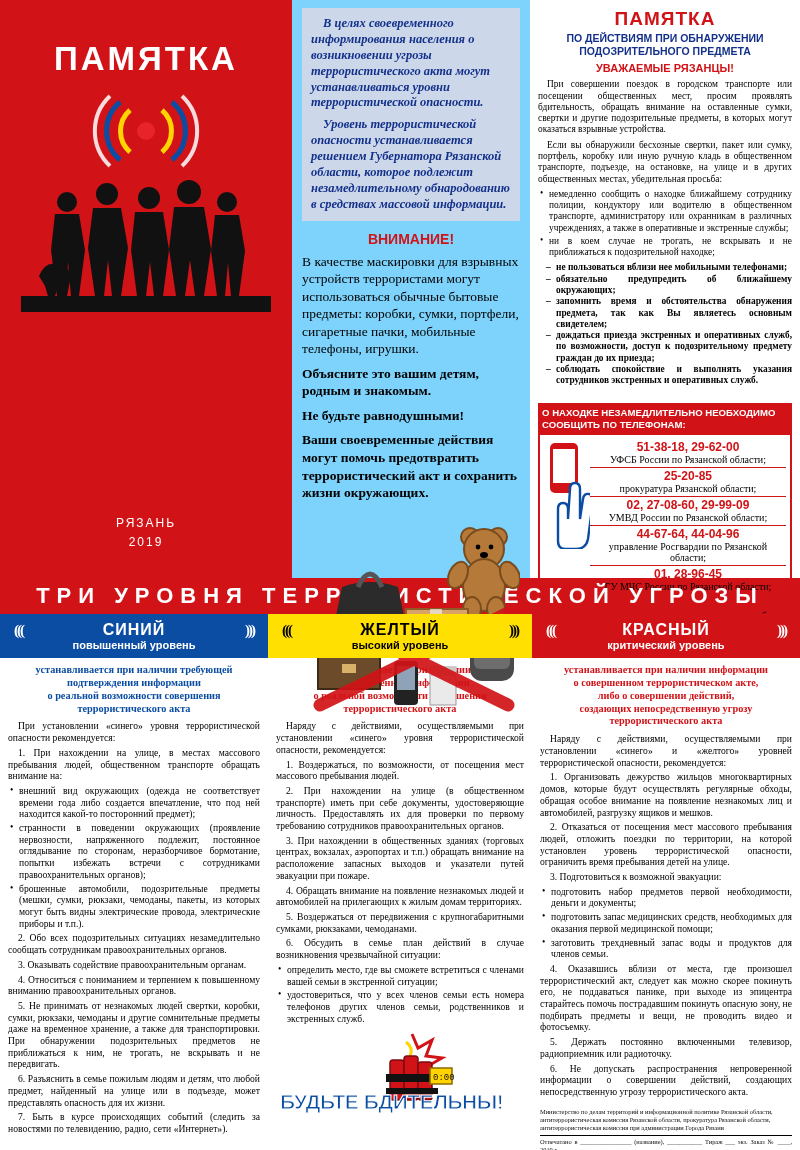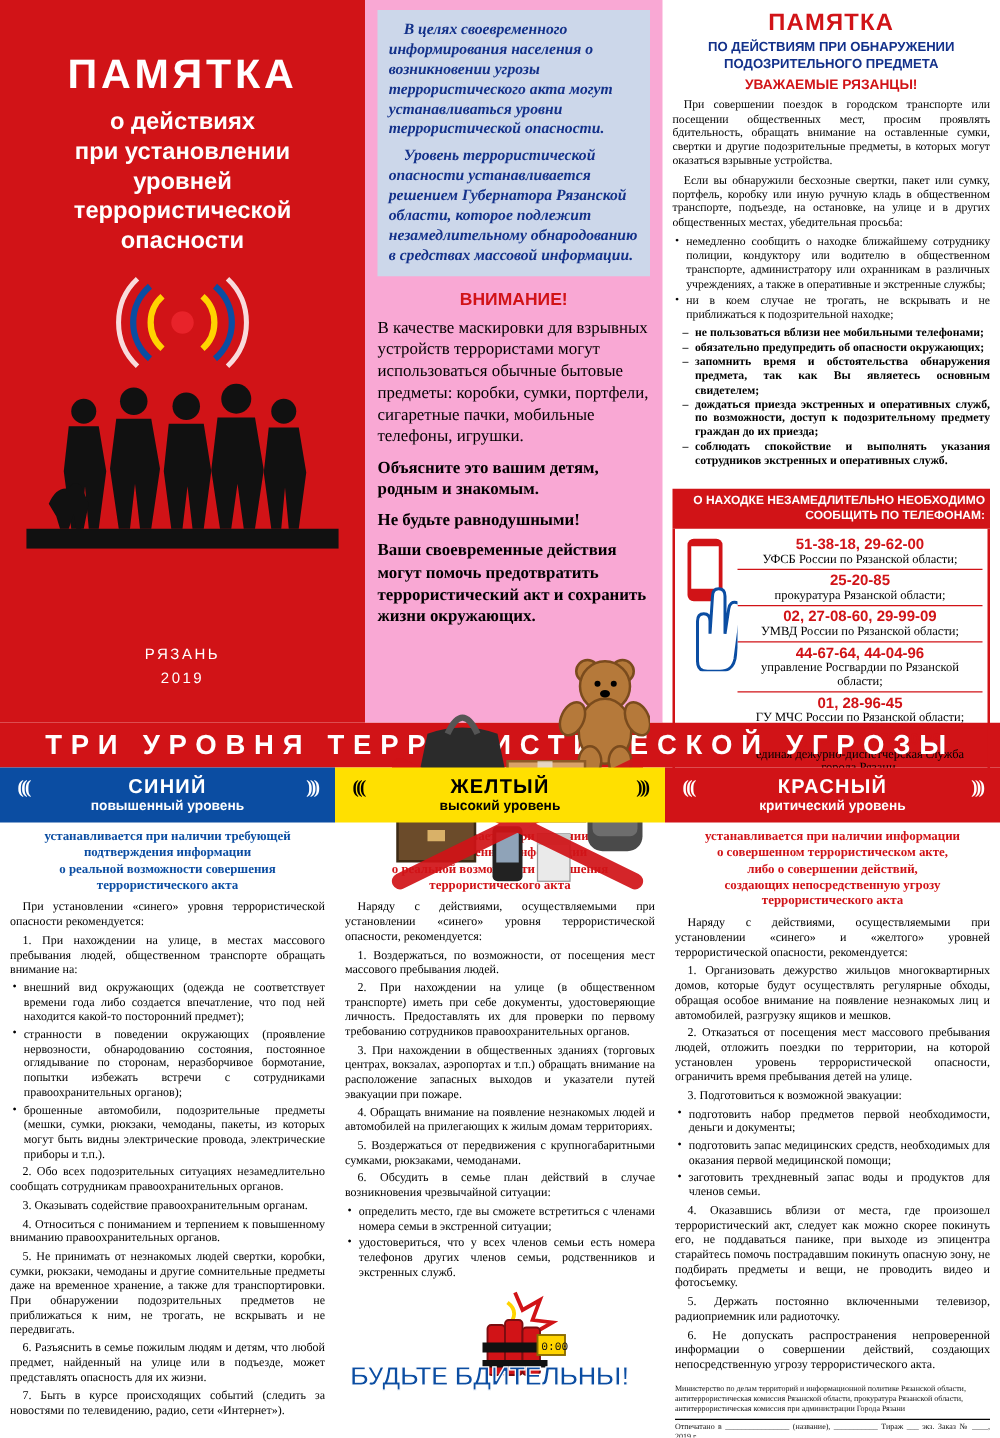--- a/index.html
+++ b/index.html
@@ -34,21 +34,21 @@
   .emblem { margin: 16px auto 0; width:120px; height:74px; position:relative; }
   .people { margin: 4px auto 0; width: 250px; height: 140px; position:relative; }
   .foot-left {
     position:absolute; bottom:26px; left:0; width:100%;
     text-align:center; font-family:"Liberation Sans", sans-serif;
     font-size:12px; letter-spacing:2px; line-height:1.6;
   }
 
   
   .col-mid {
-    width: 238px; background:#f9a8d4; padding: 8px 10px 0 10px;
+    width: 238px; background:#7dd3fc; padding: 8px 10px 0 10px;
     position: relative;
   }
   .mid-box {
     background:#ccd7ea; color:#13318a; padding:8px 9px;
     font-size:12.5px; line-height:1.27; font-style:italic; font-weight:bold;
   }
   .mid-box p { margin:0 0 6px 0; text-indent:12px; }
   .mid-box p:last-child { margin-bottom:0; }
   .attention {
     color:#d11317; font-family:Liberation Sans, sans-serif; font-weight:bold;
@@ -69,21 +69,21 @@
   .r-body p { margin:0 0 4px; text-indent:9px; }
   .r-list { list-style:none; margin:0 0 4px; padding:0; }
   .r-list li { position:relative; padding-left:11px; margin-bottom:2px; font-size:9.4px; line-height:1.2; text-align:justify;}
   .r-list li:before { content:"•"; position:absolute; left:2px; top:-1px; color:#000; }
   .r-sub { list-style:none; margin:1px 0 16px 8px; padding:0;font-weight:bold; }
   .r-sub li { position:relative; padding-left:10px; font-size:9.4px; line-height:1.2; }
   .r-sub li:before { content:"–"; position:absolute; left:0; top:0; }
 
   .phones-head {
     background:#d11317; color:#fff; font-family:"Liberation Sans", sans-serif;
-    font-weight:bold; font-size:9.6px; text-align:right; padding:4px 4px;
+    font-weight:bold; font-size:9.6px; text-align:left; padding:4px 4px;
     line-height:1.25; margin-top:5px;
   }
   .phones-wrap { border:2px solid #d11317; border-top:0; padding:4px 4px 2px 4px; display:flex; }
   .phone-icon { width:46px; flex:0 0 46px; position:relative; }
   .phones { flex:1; }
   .phone-row { text-align:center; padding:1px 0 2px; border-bottom:1px solid #d11317; }
   .phone-row:last-child { border-bottom:0; }
   .phone-num { color:#d11317; font-family:"Liberation Sans", sans-serif; font-weight:bold; font-size:12px; }
   .phone-org { font-size:10px; }
   .be-vigilant-r {
@@ -134,25 +134,20 @@
 </style>
 </head>
 <body>
 
 <div class="page">
 
   <div class="top">
 
     <div class="col-left">
       <div class="title-main">ПАМЯТКА</div>
-      <div class="title-sub" style="white-space:pre-line">о действиях
-при установлении
-уровней
-террористической
-опасности</div>
 
       <div class="emblem">
         <svg width="120" height="74" viewBox="0 0 120 74">
           <circle cx="60" cy="37" r="9" fill="#d11317" stroke="#fff" stroke-width="0"></circle>
           <circle cx="60" cy="37" r="9" fill="#e8232a"></circle>
           <path d="M44 16 A28 28 0 0 0 44 58" stroke="#ffd400" stroke-width="5" fill="none"></path>
           <path d="M76 16 A28 28 0 0 1 76 58" stroke="#ffd400" stroke-width="5" fill="none"></path>
           <path d="M34 8 A38 38 0 0 0 34 66" stroke="#0b4da2" stroke-width="5" fill="none"></path>
           <path d="M86 8 A38 38 0 0 1 86 66" stroke="#0b4da2" stroke-width="5" fill="none"></path>
           <path d="M24 2 A48 48 0 0 0 24 72" stroke="#ffffff" stroke-width="4" fill="none" opacity="0.85"></path>
@@ -265,21 +260,21 @@
       </div>
       <div class="r-body">
         <p>При совершении поездок в городском транспорте или посещении общественных мест, просим проявлять бдительность, обращать внимание на оставленные сумки, свертки и другие подозрительные предметы, в которых могут оказаться взрывные устройства.</p>
         <p>Если вы обнаружили бесхозные свертки, пакет или сумку, портфель, коробку или иную ручную кладь в общественном транспорте, подъезде, на остановке, на улице и в других общественных местах, убедительная просьба:</p>
         <ul class="r-list">
           <li>немедленно сообщить о находке ближайшему сотруднику полиции, кондуктору или водителю в общественном транспорте, администратору или охранникам в различных учреждениях, а также в оперативные и экстренные службы;</li>
           <li>ни в коем случае не трогать, не вскрывать и не приближаться к подозрительной находке;</li>
         </ul>
         <ul class="r-sub">
           <li>не пользоваться вблизи нее мобильными телефонами;</li>
-          <li>обязательно предупредить об опасности окружающих;</li>
+          <li>обязательно предупредить об ближайшему окружающих;</li>
           <li>запомнить время и обстоятельства обнаружения предмета, так как Вы являетесь основным свидетелем;</li>
           <li>дождаться приезда экстренных и оперативных служб, по возможности, доступ к подозрительному предмету граждан до их приезда;</li>
           <li>соблюдать спокойствие и выполнять указания сотрудников экстренных и оперативных служб.</li>
         </ul>
       </div>
 
       <div class="phones-head" style="white-space:pre-line">О НАХОДКЕ НЕЗАМЕДЛИТЕЛЬНО НЕОБХОДИМО
 СООБЩИТЬ ПО ТЕЛЕФОНАМ:</div>
       <div class="phones-wrap">
         <div class="phone-icon">
@@ -353,21 +348,21 @@
 
     <div class="col c1">
       <div class="lead lead-blue" style="white-space:pre-line">устанавливается при наличии требующей
 подтверждения информации
 о реальной возможности совершения
 террористического акта</div>
       <p>При установлении «синего» уровня террористической опасности рекомендуется:</p>
       <p>1. При нахождении на улице, в местах массового пребывания людей, общественном транспорте обращать внимание на:</p>
       <ul class="dash">
         <li>внешний вид окружающих (одежда не соответствует времени года либо создается впечатление, что под ней находится какой-то посторонний предмет);</li>
-        <li>странности в поведении окружающих (проявление нервозности, обнародованию состояния, постоянное оглядывание по сторонам, неразборчивое бормотание, попытки избежать встречи с сотрудниками правоохранительных органов);</li>
+        <li>странности в поведении окружающих (проявление нервозности, напряженного подлежит, постоянное оглядывание по сторонам, неразборчивое бормотание, попытки избежать встречи с сотрудниками правоохранительных органов);</li>
         <li>брошенные автомобили, подозрительные предметы (мешки, сумки, рюкзаки, чемоданы, пакеты, из которых могут быть видны электрические провода, электрические приборы и т.п.).</li>
       </ul>
       <p>2. Обо всех подозрительных ситуациях незамедлительно сообщать сотрудникам правоохранительных органов.</p>
       <p>3. Оказывать содействие правоохранительным органам.</p>
       <p>4. Относиться с пониманием и терпением к повышенному вниманию правоохранительных органов.</p>
       <p>5. Не принимать от незнакомых людей свертки, коробки, сумки, рюкзаки, чемоданы и другие сомнительные предметы даже на временное хранение, а также для транспортировки. При обнаружении подозрительных предметов не приближаться к ним, не трогать, не вскрывать и не передвигать.</p>
       <p>6. Разъяснить в семье пожилым людям и детям, что любой предмет, найденный на улице или в подъезде, может представлять опасность для их жизни.</p>
       <p>7. Быть в курсе происходящих событий (следить за новостями по телевидению, радио, сети «Интернет»).</p>
     </div>
 
@@ -377,21 +372,21 @@
 о реальной возможности совершения
 террористического акта</div>
       <p>Наряду с действиями, осуществляемыми при установлении «синего» уровня террористической опасности, рекомендуется:</p>
       <p>1. Воздержаться, по возможности, от посещения мест массового пребывания людей.</p>
       <p>2. При нахождении на улице (в общественном транспорте) иметь при себе документы, удостоверяющие личность. Предоставлять их для проверки по первому требованию сотрудников правоохранительных органов.</p>
       <p>3. При нахождении в общественных зданиях (торговых центрах, вокзалах, аэропортах и т.п.) обращать внимание на расположение запасных выходов и указатели путей эвакуации при пожаре.</p>
       <p>4. Обращать внимание на появление незнакомых людей и автомобилей на прилегающих к жилым домам территориях.</p>
       <p>5. Воздержаться от передвижения с крупногабаритными сумками, рюкзаками, чемоданами.</p>
       <p>6. Обсудить в семье план действий в случае возникновения чрезвычайной ситуации:</p>
       <ul class="dash">
-        <li>определить место, где вы сможете встретиться с членами номера семьи в экстренной ситуации;</li>
+        <li>определить место, где вы сможете встретиться с членами вашей семьи в экстренной ситуации;</li>
         <li>удостовериться, что у всех членов семьи есть номера телефонов других членов семьи, родственников и экстренных служб.</li>
       </ul>
 
       <div class="vigilant-img">
         <svg width="240" height="86" viewBox="0 0 240 86" style="position:absolute;left:18px;top:-4px;">
           <g>
             <path d="M118 6 l6 14 l14 -8 l-6 16 l16 2 l-14 8" stroke="#d11317" stroke-width="3" fill="none"></path>
             <path d="M112 14 q8 6 4 14" stroke="#ffd400" stroke-width="3" fill="none"></path>
             <rect x="96" y="32" width="14" height="40" rx="3" fill="#d11317" stroke="#7a0d10" stroke-width="1.5"></rect>
             <rect x="110" y="28" width="14" height="44" rx="3" fill="#d11317" stroke="#7a0d10" stroke-width="1.5"></rect>

